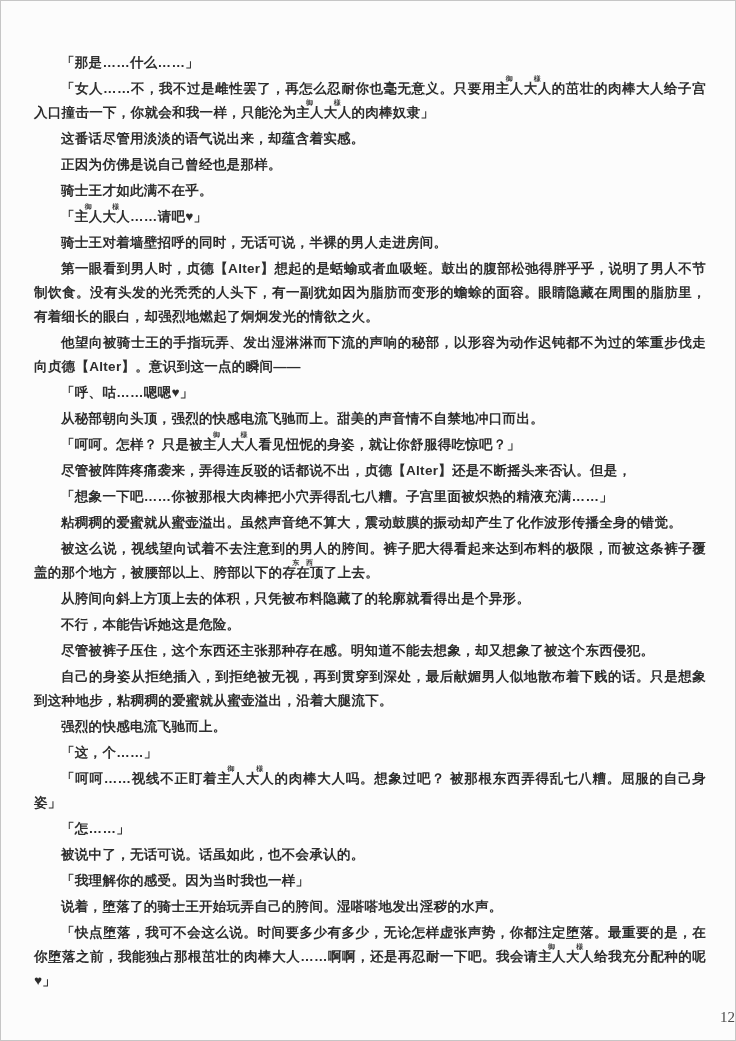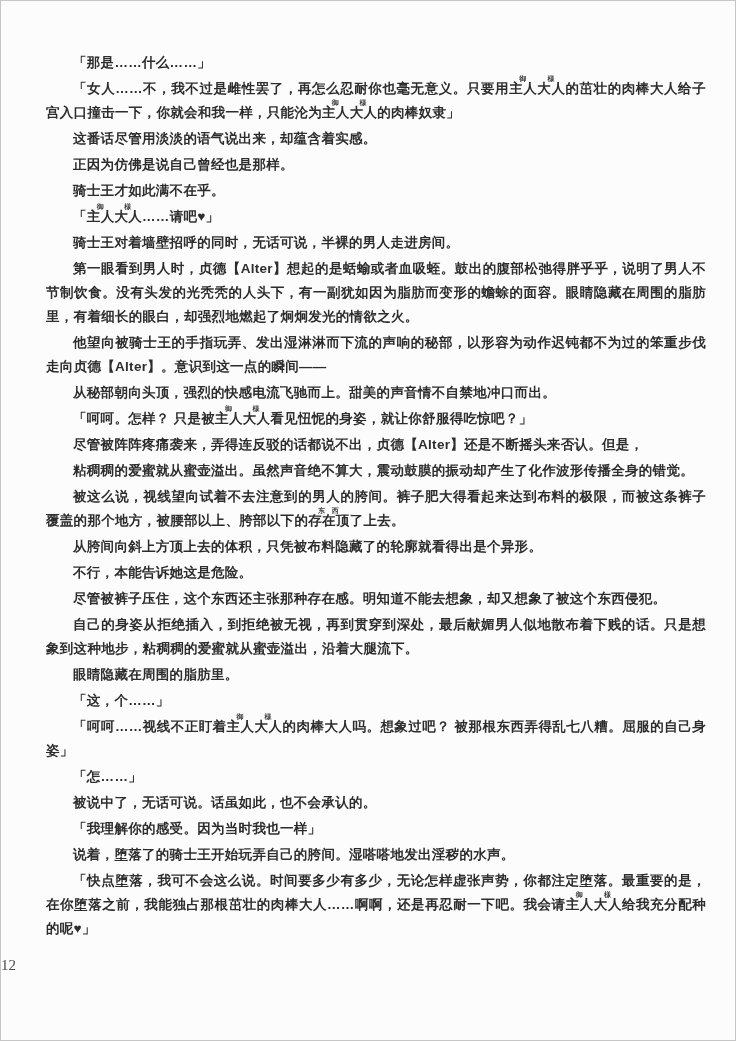--- a/index.html
+++ b/index.html
@@ -7,21 +7,21 @@
     position:relative;
     width:736px; height:1041px;
     box-sizing:border-box;
     background:#fcfcfc;
     border:1px solid #c6c6c6;
     overflow:hidden;
     font-family:"Liberation Sans","DejaVu Sans",sans-serif;
   }
   .page-body { padding:50px 29px 0 29px; }
   p.para {
-    margin:0 0 2px 16px;
+    margin:0 0 2px 4px;
     font-size:13.5px;
     line-height:24px;
     letter-spacing:0.3px;
     font-weight:600;
     color:#2d2d2d;
     text-indent:2em;
     text-align:justify;
   }
   
   .rb { position:relative; }
@@ -30,21 +30,21 @@
     top:-6px; right:-3px;
     font-style:normal;
     font-size:7px;
     line-height:1;
     font-weight:600;
     color:#3a3a3a;
     letter-spacing:0;
   }
   .page-num {
     margin-top:16px;
-    text-align:left;
+    text-align:right;
     font-family:"Liberation Serif","DejaVu Serif",serif;
     font-size:15px;
     font-weight:400;
     color:#4a4a4a;
   }
 </style>
 </head>
 <body>
 
 <div class="page">
@@ -52,30 +52,32 @@
 
   <p class="para">「那是……什么……」</p>
       <p class="para">「女人……不，我不过是雌性罢了，再怎么忍耐你也毫无意义。只要用<span class="rb"><i>御</i>主</span>人<span class="rb"><i>様</i>大</span>人的茁壮的肉棒大人给子宫入口撞击一下，你就会和我一样，只能沦为<span class="rb"><i>御</i>主</span>人<span class="rb"><i>様</i>大</span>人的肉棒奴隶」</p>
       <p class="para">这番话尽管用淡淡的语气说出来，却蕴含着实感。</p>
       <p class="para">正因为仿佛是说自己曾经也是那样。</p>
       <p class="para">骑士王才如此满不在乎。</p>
       <p class="para">「<span class="rb"><i>御</i>主</span>人<span class="rb"><i>様</i>大</span>人……请吧♥」</p>
       <p class="para">骑士王对着墙壁招呼的同时，无话可说，半裸的男人走进房间。</p>
       <p class="para">第一眼看到男人时，贞德【Alter】想起的是蛞蝓或者血吸蛭。鼓出的腹部松弛得胖乎乎，说明了男人不节制饮食。没有头发的光秃秃的人头下，有一副犹如因为脂肪而变形的蟾蜍的面容。眼睛隐藏在周围的脂肪里，有着细长的眼白，却强烈地燃起了炯炯发光的情欲之火。</p>
       <p class="para">他望向被骑士王的手指玩弄、发出湿淋淋而下流的声响的秘部，以形容为动作迟钝都不为过的笨重步伐走向贞德【Alter】。意识到这一点的瞬间——</p>
+      <p class="para">「呼、咕……嗯嗯♥」</p>
       <p class="para">从秘部朝向头顶，强烈的快感电流飞驰而上。甜美的声音情不自禁地冲口而出。</p>
       <p class="para">「呵呵。怎样？ 只是被<span class="rb"><i>御</i>主</span>人<span class="rb"><i>様</i>大</span>人看见忸怩的身姿，就让你舒服得吃惊吧？」</p>
       <p class="para">尽管被阵阵疼痛袭来，弄得连反驳的话都说不出，贞德【Alter】还是不断摇头来否认。但是，</p>
+      <p class="para">「想象一下吧……你被那根大肉棒把小穴弄得乱七八糟。子宫里面被炽热的精液充满……」</p>
       <p class="para">粘稠稠的爱蜜就从蜜壶溢出。虽然声音绝不算大，震动鼓膜的振动却产生了化作波形传播全身的错觉。</p>
       <p class="para">被这么说，视线望向试着不去注意到的男人的胯间。裤子肥大得看起来达到布料的极限，而被这条裤子覆盖的那个地方，被腰部以上、胯部以下的<span class="rb"><i>东</i>存</span><span class="rb"><i>西</i>在</span>顶了上去。</p>
       <p class="para">从胯间向斜上方顶上去的体积，只凭被布料隐藏了的轮廓就看得出是个异形。</p>
       <p class="para">不行，本能告诉她这是危险。</p>
       <p class="para">尽管被裤子压住，这个东西还主张那种存在感。明知道不能去想象，却又想象了被这个东西侵犯。</p>
       <p class="para">自己的身姿从拒绝插入，到拒绝被无视，再到贯穿到深处，最后献媚男人似地散布着下贱的话。只是想象到这种地步，粘稠稠的爱蜜就从蜜壶溢出，沿着大腿流下。</p>
-      <p class="para">眼睛隐藏在周围的脂肪里。</p>
+      <p class="para">强烈的快感电流飞驰而上。</p>
       <p class="para">「这，个……」</p>
       <p class="para">「呵呵……视线不正盯着<span class="rb"><i>御</i>主</span>人<span class="rb"><i>様</i>大</span>人的肉棒大人吗。想象过吧？ 被那根东西弄得乱七八糟。屈服的自己身姿」</p>
       <p class="para">「怎……」</p>
       <p class="para">被说中了，无话可说。话虽如此，也不会承认的。</p>
       <p class="para">「我理解你的感受。因为当时我也一样」</p>
       <p class="para">说着，堕落了的骑士王开始玩弄自己的胯间。湿嗒嗒地发出淫秽的水声。</p>
       <p class="para">「快点堕落，我可不会这么说。时间要多少有多少，无论怎样虚张声势，你都注定堕落。最重要的是，在你堕落之前，我能独占那根茁壮的肉棒大人……啊啊，还是再忍耐一下吧。我会请<span class="rb"><i>御</i>主</span>人<span class="rb"><i>様</i>大</span>人给我充分配种的呢♥」</p>
     </div>
   <div class="page-num">12</div>
 </div>

